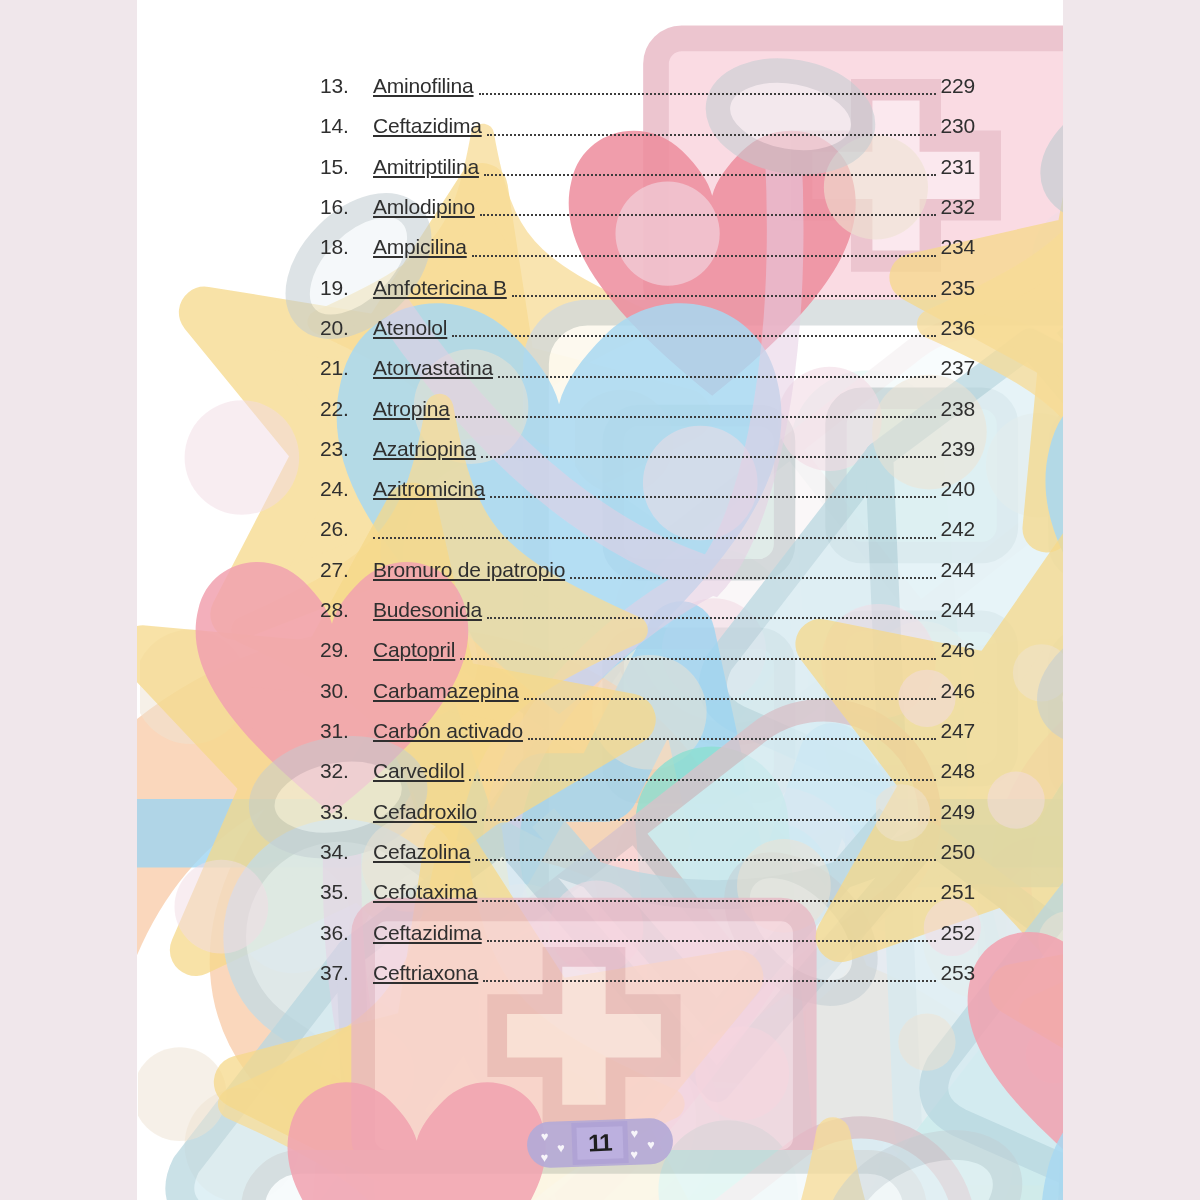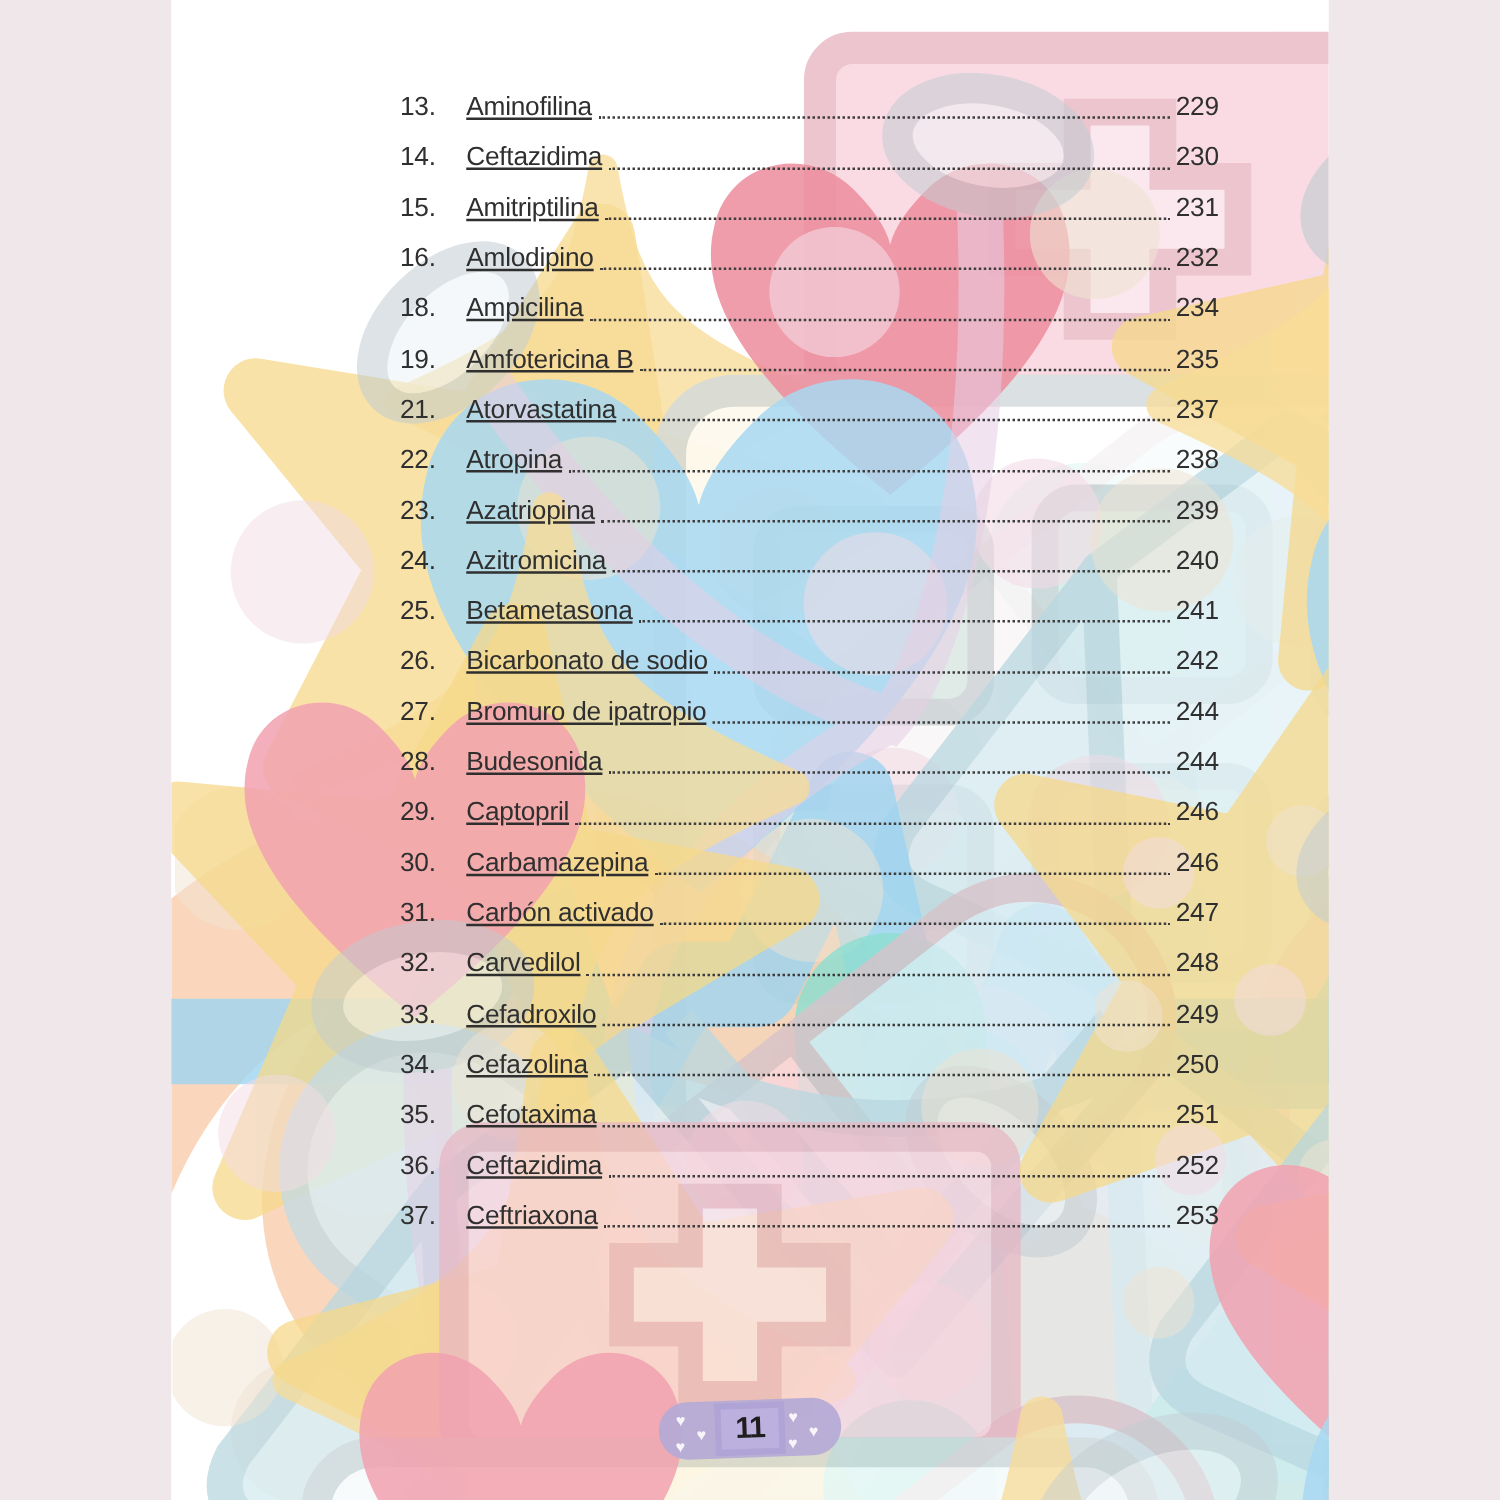--- a/index.html
+++ b/index.html
@@ -247,20 +247,26 @@
       <span class="dots"></span>
       <span class="pg">234</span>
     </div>
     <div class="row">
       <span class="num">19.</span>
       <span class="title">Amfotericina B</span>
       <span class="dots"></span>
       <span class="pg">235</span>
     </div>
     <div class="row">
+      <span class="num">20.</span>
+      <span class="title">Atenolol</span>
+      <span class="dots"></span>
+      <span class="pg">236</span>
+    </div>
+    <div class="row">
       <span class="num">21.</span>
       <span class="title">Atorvastatina</span>
       <span class="dots"></span>
       <span class="pg">237</span>
     </div>
     <div class="row">
       <span class="num">22.</span>
       <span class="title">Atropina</span>
       <span class="dots"></span>
       <span class="pg">238</span>
@@ -271,28 +277,21 @@
       <span class="dots"></span>
       <span class="pg">239</span>
     </div>
     <div class="row">
       <span class="num">24.</span>
       <span class="title">Azitromicina</span>
       <span class="dots"></span>
       <span class="pg">240</span>
     </div>
     <div class="row">
-      <span class="num">25.</span>
-      <span class="title">Betametasona</span>
-      <span class="dots"></span>
-      <span class="pg">241</span>
-    </div>
-    <div class="row">
       <span class="num">26.</span>
-      <span class="title">Bicarbonato de sodio</span>
       <span class="dots"></span>
       <span class="pg">242</span>
     </div>
     <div class="row">
       <span class="num">27.</span>
       <span class="title">Bromuro de ipatropio</span>
       <span class="dots"></span>
       <span class="pg">244</span>
     </div>
     <div class="row">

